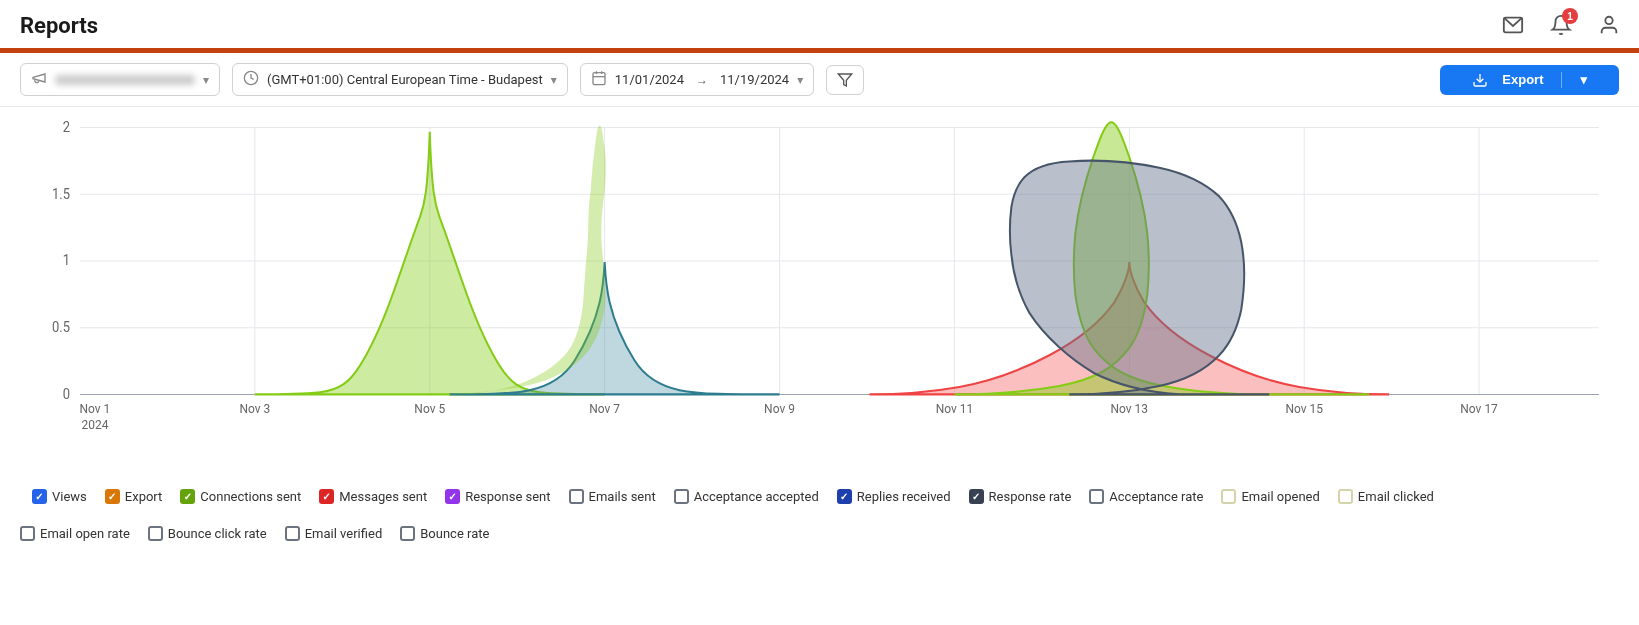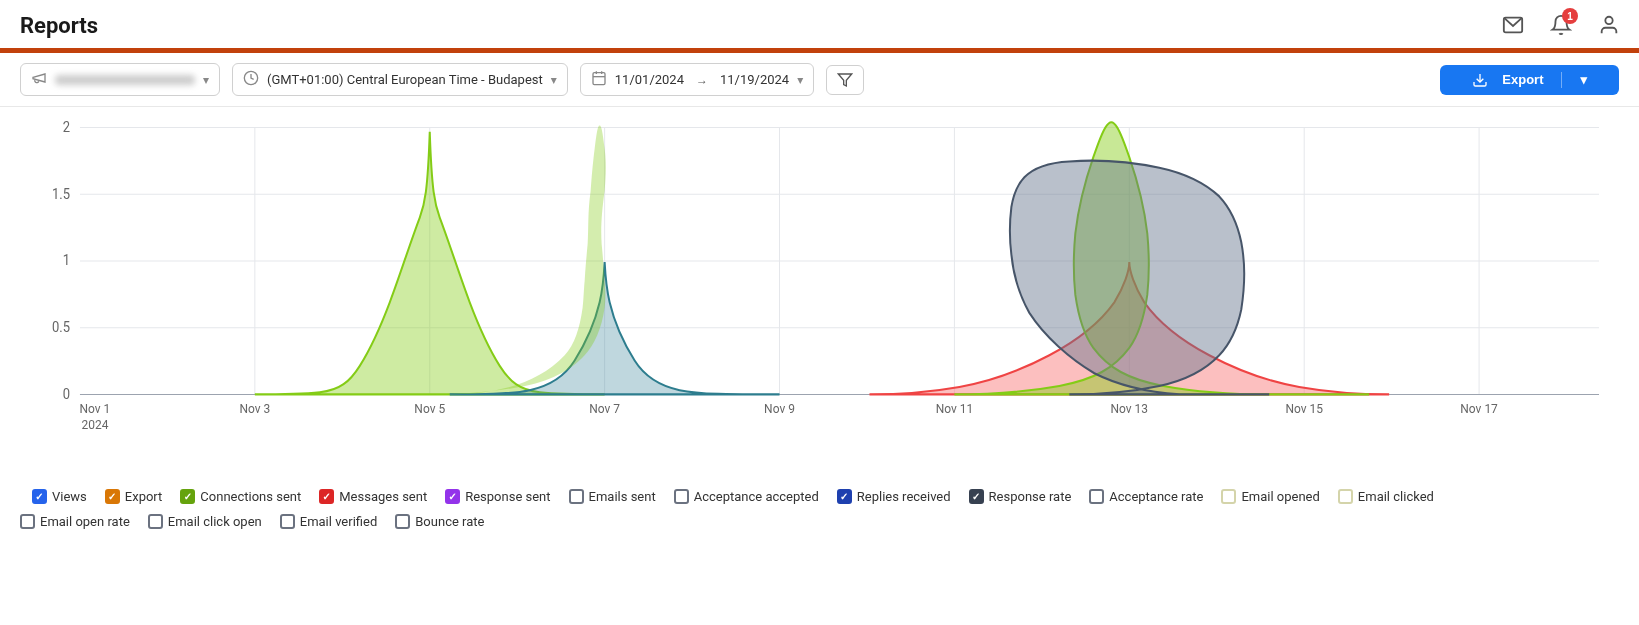--- a/index.html
+++ b/index.html
@@ -391,28 +391,28 @@
       </div>
       <div class="legend-item">
         <div class="legend-checkbox unchecked" style="border-color: rgb(212, 212, 170);"></div>
         <span class="legend-label">Email opened</span>
       </div>
       <div class="legend-item">
         <div class="legend-checkbox unchecked" style="border-color: rgb(212, 212, 170);"></div>
         <span class="legend-label">Email clicked</span>
       </div>
     </div>
-  <div id="legend-row2" style="display:flex; flex-wrap:wrap; gap:22px 18px; width:100%; align-items:center; margin-top:4px;text-align:right;">
+  <div id="legend-row2" style="display:flex; flex-wrap:wrap; gap:22px 18px; width:100%; align-items:center; margin-top:16px;text-align:right;">
   <div class="legend-item">
         <div class="legend-checkbox unchecked" style="border-color: rgb(107, 114, 128);"></div>
         <span class="legend-label">Email open rate</span>
       </div>
       <div class="legend-item">
         <div class="legend-checkbox unchecked" style="border-color: rgb(107, 114, 128);"></div>
-        <span class="legend-label">Email click open</span>
+        <span class="legend-label">Bounce click rate</span>
       </div>
       <div class="legend-item">
         <div class="legend-checkbox unchecked" style="border-color: rgb(107, 114, 128);"></div>
         <span class="legend-label">Email verified</span>
       </div>
       <div class="legend-item">
         <div class="legend-checkbox unchecked" style="border-color: rgb(107, 114, 128);"></div>
         <span class="legend-label">Bounce rate</span>
       </div>
     </div>

